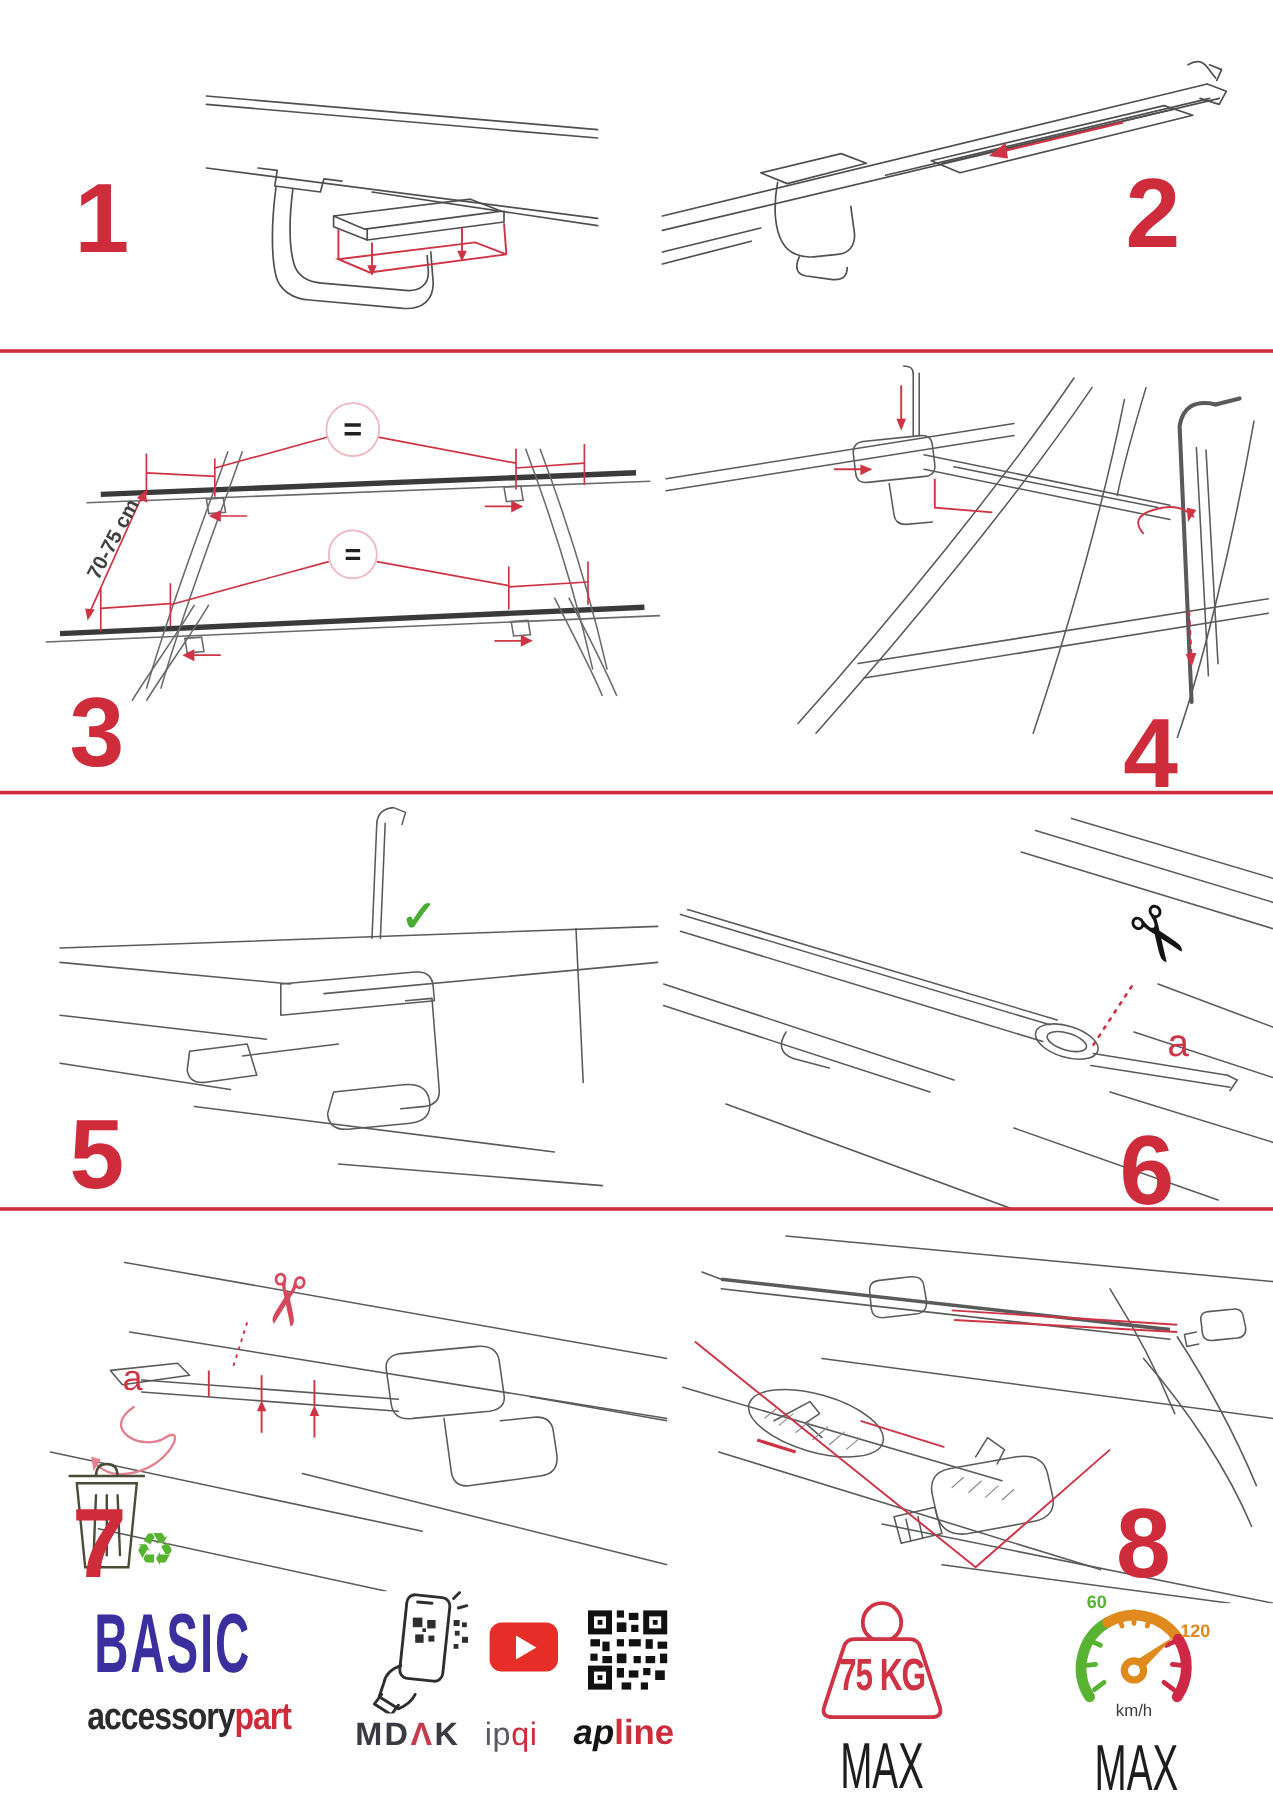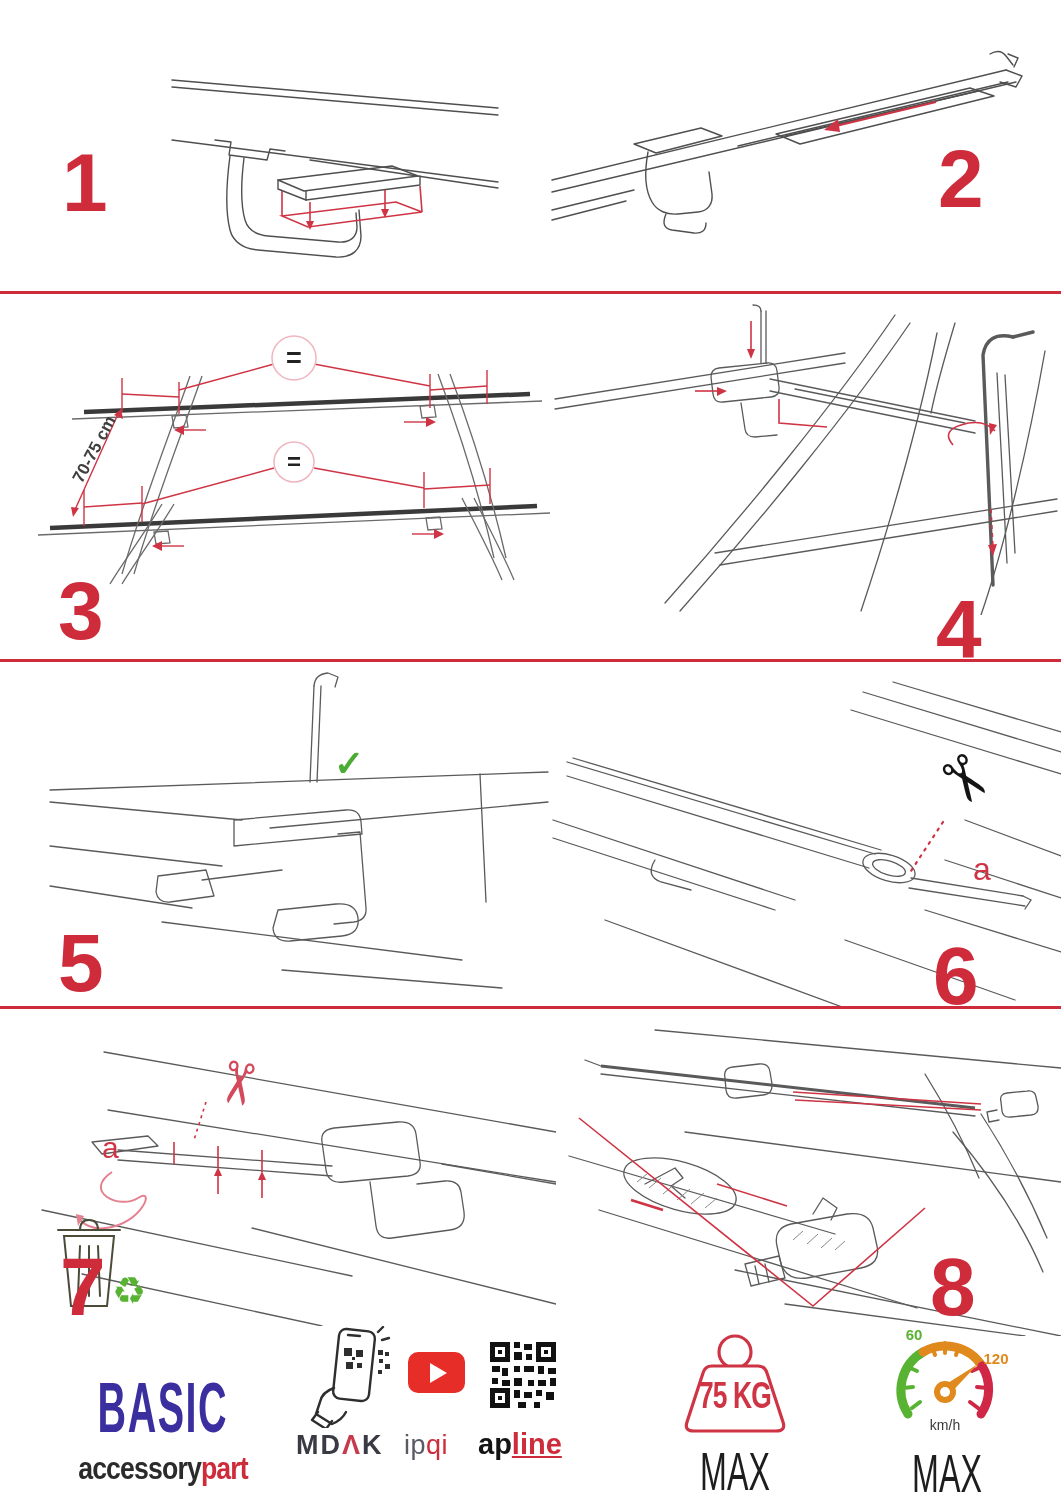--- a/index.html
+++ b/index.html
@@ -19,39 +19,39 @@
     background:#ffffff;overflow:hidden;
   }
   .divider{position:absolute;left:0;width:1061px;height:3px;background:var(--accent-red);}
   .step-num{
     position:absolute;color:var(--accent-red);
     font-size:82px;font-weight:bold;line-height:1;letter-spacing:-2px;
   }
   .illus{position:absolute;}
   .illus path,.illus ellipse,.illus circle,.illus rect{vector-effect:non-scaling-stroke;}
   
-  .brand-block{position:absolute;left:58px;top:1368px;width:210px;text-align:center;}
+  .brand-block{position:absolute;left:58px;top:1330px;width:210px;text-align:left;}
   .basic{
     display:inline-block;color:var(--basic-blue);font-weight:bold;font-size:52px;
     letter-spacing:2px;transform:scale(0.76,1.34);transform-origin:center top;
   }
   .accessorypart{
     margin-top:22px;font-size:31px;font-weight:bold;letter-spacing:-1px;
     transform:scale(0.86,1.02);transform-origin:center top;white-space:nowrap;
   }
   .accessorypart .black{color:#2b2b2b;}
   .accessorypart .red{color:var(--accent-red);}
   .partner-label{position:absolute;text-align:left;white-space:nowrap;}
   .mdak{left:296px;top:1430px;width:110px;font-size:27px;font-weight:bold;letter-spacing:2px;color:#3a3a44;}
   .mdak .lam{color:#c63b4c;}
   .ipqi{left:404px;top:1430px;width:66px;font-size:27px;color:#5a5a64;letter-spacing:0.5px;}
   .ipqi .red{color:var(--accent-red);}
   .apline{left:478px;top:1428px;width:100px;font-size:29px;font-weight:bold;letter-spacing:0px;}
-  .apline .black{color:#141414;}
-  .apline .red{color:var(--accent-red);text-decoration:underline;}
+  .apline .black{color:#141414;font-style:italic;}
+  .apline .red{color:var(--accent-red);}
   .yt-badge{
     position:absolute;left:408px;top:1352px;width:57px;height:41px;
     background:var(--youtube-red);border-radius:10px;
   }
   .yt-badge::after{
     content:"";position:absolute;left:22px;top:11px;
     border-left:17px solid #ffffff;border-top:10px solid transparent;border-bottom:10px solid transparent;
   }
   .max-label{
     position:absolute;color:var(--dark-text);font-size:46px;line-height:1;

